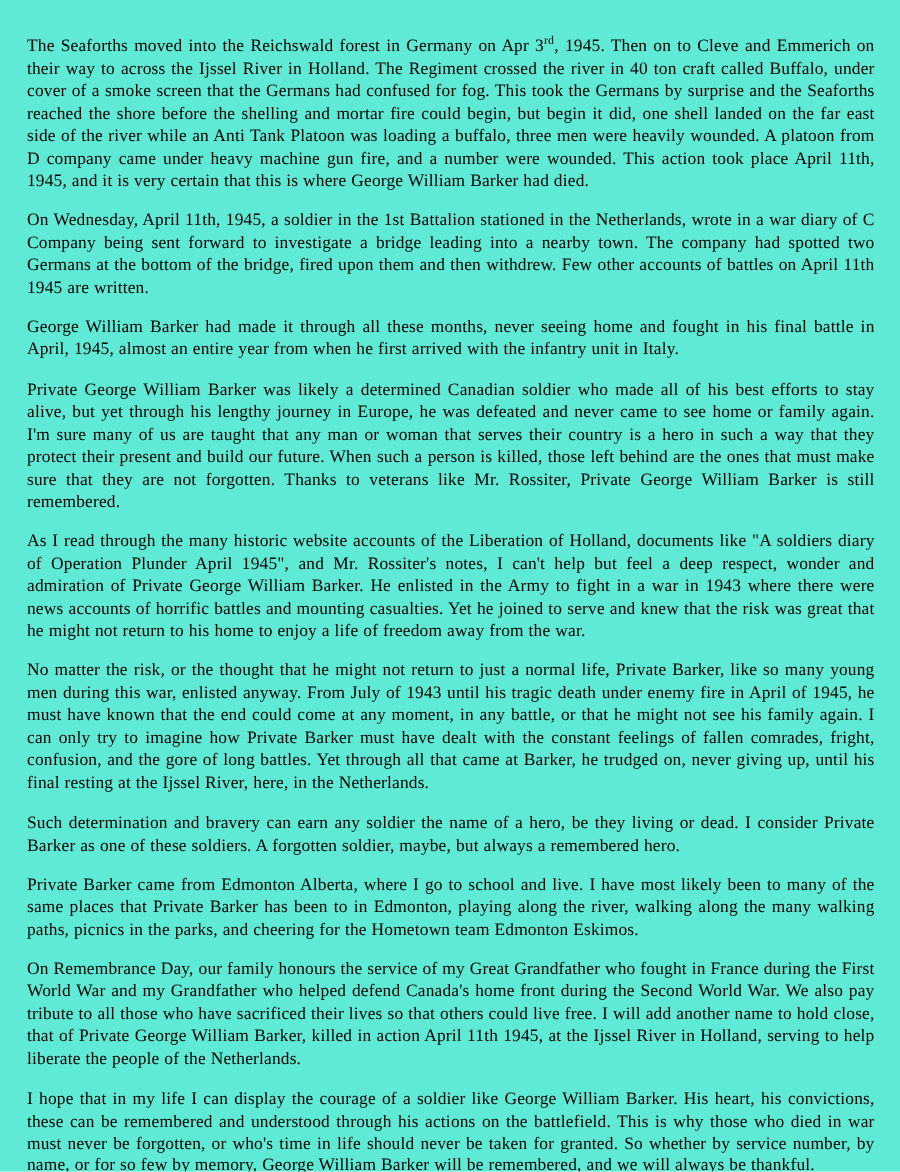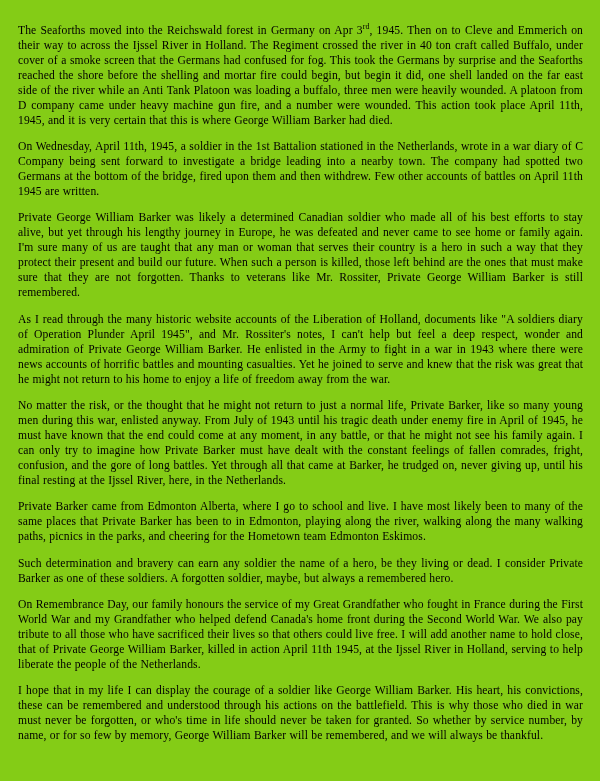--- a/index.html
+++ b/index.html
@@ -13,21 +13,21 @@
     height: 781px;
     overflow: hidden;
     font-family: "Liberation Serif", "DejaVu Serif", serif;
     color: #000000;
   }
   #document {
     box-sizing: border-box;
     width: 600px;
     height: 781px;
     padding: 24px 17px 8px 18px;
-    background: #84cc16;
+    background: #5eead4;
   }
   .para {
     font-size: 11.6px;
     line-height: 14.95px;
     text-align: justify;
     text-justify: inter-word;
     margin: 0 0 11.5px 0;
     letter-spacing: 0.01em;
     word-spacing: 0.02em;
     -webkit-font-smoothing: none;
@@ -43,29 +43,30 @@
 </style>
 </head>
 <body>
 
 <div id="document">
 
   <p class="para"><span>The Seaforths moved into the Reichswald forest in Germany on Apr 3</span><sup>rd</sup><span>, 1945. Then on to Cleve and Emmerich on their way to across the Ijssel River in Holland. The Regiment crossed the river in 40 ton craft called Buffalo, under cover of a smoke screen that the Germans had confused for fog. This took the Germans by surprise and the Seaforths reached the shore before the shelling and mortar fire could begin, but begin it did, one shell landed on the far east side of the river while an Anti Tank Platoon was loading a buffalo, three men were heavily wounded. A platoon from D company came under heavy machine gun fire, and a number were wounded. This action took place April 11th, 1945, and it is very certain that this is where George William Barker had died.</span></p>
 
   <p class="para">On Wednesday, April 11th, 1945, a soldier in the 1st Battalion stationed in the Netherlands, wrote in a war diary of C Company being sent forward to investigate a bridge leading into a nearby town. The company had spotted two Germans at the bottom of the bridge, fired upon them and then withdrew. Few other accounts of battles on April 11th 1945 are written.</p>
 
+  <p class="para">George William Barker had made it through all these months, never seeing home and fought in his final battle in April, 1945, almost an entire year from when he first arrived with the infantry unit in Italy.</p>
 
   <p class="para">Private George William Barker was likely a determined Canadian soldier who made all of his best efforts to stay alive, but yet through his lengthy journey in Europe, he was defeated and never came to see home or family again. I'm sure many of us are taught that any man or woman that serves their country is a hero in such a way that they protect their present and build our future. When such a person is killed, those left behind are the ones that must make sure that they are not forgotten. Thanks to veterans like Mr. Rossiter, Private George William Barker is still remembered.</p>
 
   <p class="para">As I read through the many historic website accounts of the Liberation of Holland, documents like "A soldiers diary of Operation Plunder April 1945", and Mr. Rossiter's notes, I can't help but feel a deep respect, wonder and admiration of Private George William Barker. He enlisted in the Army to fight in a war in 1943 where there were news accounts of horrific battles and mounting casualties. Yet he joined to serve and knew that the risk was great that he might not return to his home to enjoy a life of freedom away from the war.</p>
 
   <p class="para">No matter the risk, or the thought that he might not return to just a normal life, Private Barker, like so many young men during this war, enlisted anyway. From July of 1943 until his tragic death under enemy fire in April of 1945, he must have known that the end could come at any moment, in any battle, or that he might not see his family again. I can only try to imagine how Private Barker must have dealt with the constant feelings of fallen comrades, fright, confusion, and the gore of long battles. Yet through all that came at Barker, he trudged on, never giving up, until his final resting at the Ijssel River, here, in the Netherlands.</p>
 
+  <p class="para">Such determination and bravery can earn any soldier the name of a hero, be they living or dead. I consider Private Barker as one of these soldiers. A forgotten soldier, maybe, but always a remembered hero.</p>
+
   <p class="para">Private Barker came from Edmonton Alberta, where I go to school and live. I have most likely been to many of the same places that Private Barker has been to in Edmonton, playing along the river, walking along the many walking paths, picnics in the parks, and cheering for the Hometown team Edmonton Eskimos.</p>
-
-  <p class="para">Such determination and bravery can earn any soldier the name of a hero, be they living or dead. I consider Private Barker as one of these soldiers. A forgotten soldier, maybe, but always a remembered hero.</p>
 
   <p class="para">On Remembrance Day, our family honours the service of my Great Grandfather who fought in France during the First World War and my Grandfather who helped defend Canada's home front during the Second World War. We also pay tribute to all those who have sacrificed their lives so that others could live free. I will add another name to hold close, that of Private George William Barker, killed in action April 11th 1945, at the Ijssel River in Holland, serving to help liberate the people of the Netherlands.</p>
 
 
   <p class="para">I hope that in my life I can display the courage of a soldier like George William Barker. His heart, his convictions, these can be remembered and understood through his actions on the battlefield. This is why those who died in war must never be forgotten, or who's time in life should never be taken for granted. So whether by service number, by name, or for so few by memory, George William Barker will be remembered, and we will always be thankful.</p>
 
 </div>
 
 </body></html>

